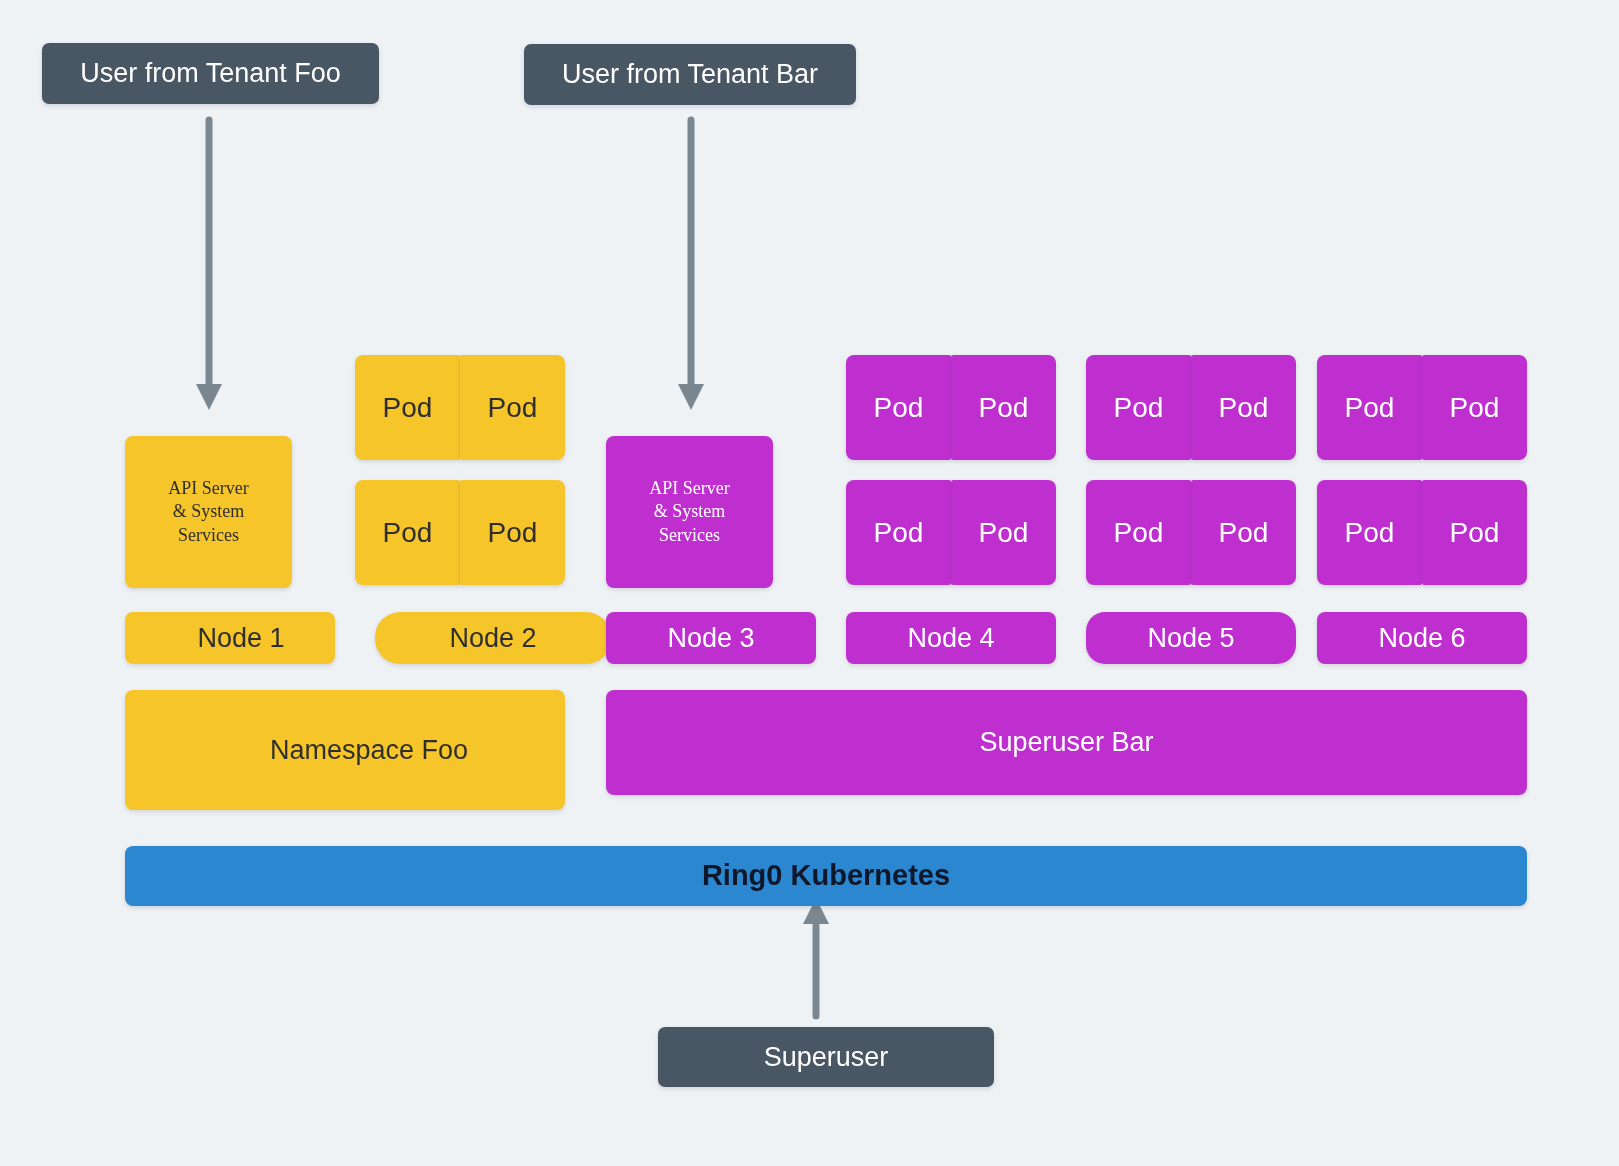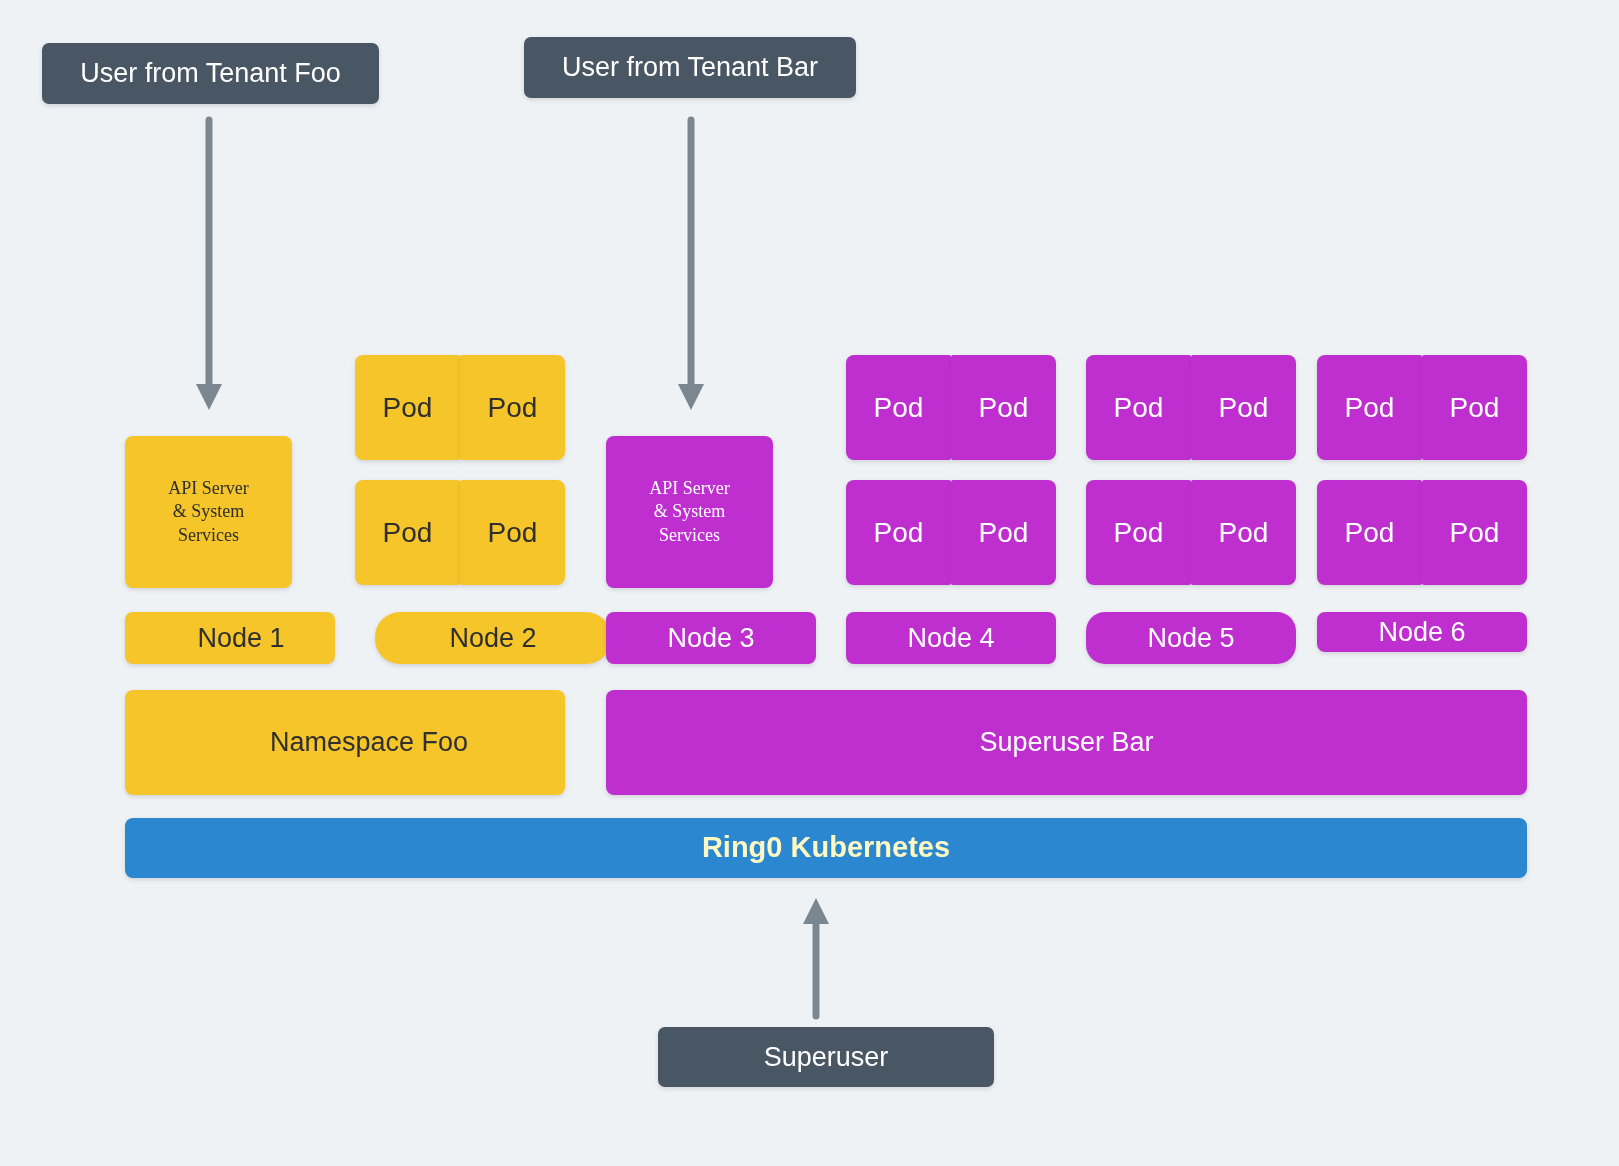--- a/index.html
+++ b/index.html
@@ -50,23 +50,24 @@
 
   
   .bar {
     background: #bf2fd0;
     color: #ffffff;
   }
 
   
   .platform {
     background: #2a87d0;
-    color: #fef9c3;
+    color: #0f172a;
     font-size: 29px;
     font-weight: bold;
+    margin-top: 28px;
   }
 
   .apiserver  { font-size: 18px; font-family: Liberation Serif, serif; }
   .pod        { font-size: 28px; border-radius: 8px; }
   .node       { font-size: 27px; }
   .namespace  { font-size: 27px; }
 
   
   .pod.left  { border-top-right-radius: 2px; border-bottom-right-radius: 2px; }
   .pod.right { border-top-left-radius: 2px;  border-bottom-left-radius: 2px; }
@@ -75,21 +76,21 @@
   .arrow { position: absolute; }
   .arrow svg { display: block; overflow: visible; }
 </style>
 </head>
 <body>
 
 <div id="canvas">
 
   <div class="box actor" style="left:42px; top:43px; width:337px; height:61px;">User from Tenant Foo</div>
 
-  <div class="box actor" style="left:524px; top:37px; width:332px; height:61px;">User from Tenant Bar</div>
+  <div class="box actor" style="left:524px; top:44px; width:332px; height:61px;">User from Tenant Bar</div>
 
   <div class="arrow" style="left:196px; top:118px;">
     <svg width="26" height="296" viewBox="0 0 26 296">
       <line x1="13" y1="2" x2="13" y2="272" stroke="#7a8791" stroke-width="7" stroke-linecap="round"></line>
       <polygon points="13,292 0,266 26,266" fill="#7a8791"></polygon>
     </svg>
   </div>
 
   <div class="arrow" style="left:678px; top:118px;">
     <svg width="26" height="296" viewBox="0 0 26 296">
@@ -111,21 +112,21 @@
 
   <div class="box foo pod left" style="left:355px; top:355px; width:105px; height:105px;">Pod</div>
   <div class="box foo pod right" style="left:460px; top:355px; width:105px; height:105px;">Pod</div>
 
   <div class="box foo pod left" style="left:355px; top:480px; width:105px; height:105px;">Pod</div>
   <div class="box foo pod right" style="left:460px; top:480px; width:105px; height:105px;">Pod</div>
 
   <div class="box foo node" style="left:125px; top:612px; width:210px; height:52px;padding-left:22px;">Node 1</div>
   <div class="box foo node" style="left:375px; top:612px; width:236px; height:52px;border-radius:25px;">Node 2</div>
 
-  <div class="box foo namespace" style="left:125px; top:690px; width:440px; height:105px;padding-left:48px;">Namespace Foo</div>
+  <div class="box foo namespace" style="left:125px; top:690px; width:440px; height:120px;padding-left:48px;">Namespace Foo</div>
 
   <div class="box bar apiserver" style="left:606px; top:436px; width:167px; height:152px;">API Server
 &amp; System
 Services</div>
 
   <div class="box bar pod left" style="left:846px; top:355px; width:105px; height:105px;">Pod</div>
   <div class="box bar pod right" style="left:951px; top:355px; width:105px; height:105px;">Pod</div>
   <div class="box bar pod left" style="left:846px; top:480px; width:105px; height:105px;">Pod</div>
   <div class="box bar pod right" style="left:951px; top:480px; width:105px; height:105px;">Pod</div>
 
@@ -135,21 +136,21 @@
   <div class="box bar pod right" style="left:1191px; top:480px; width:105px; height:105px;">Pod</div>
 
   <div class="box bar pod left" style="left:1317px; top:355px; width:105px; height:105px;">Pod</div>
   <div class="box bar pod right" style="left:1422px; top:355px; width:105px; height:105px;">Pod</div>
   <div class="box bar pod left" style="left:1317px; top:480px; width:105px; height:105px;">Pod</div>
   <div class="box bar pod right" style="left:1422px; top:480px; width:105px; height:105px;">Pod</div>
 
   <div class="box bar node" style="left:606px;  top:612px; width:210px; height:52px;">Node 3</div>
   <div class="box bar node" style="left:846px;  top:612px; width:210px; height:52px;">Node 4</div>
   <div class="box bar node" style="left:1086px; top:612px; width:210px; height:52px;border-radius:19px;">Node 5</div>
-  <div class="box bar node" style="left:1317px; top:612px; width:210px; height:40px;">Node 6</div>
+  <div class="box bar node" style="left:1317px; top:612px; width:210px; height:52px;">Node 6</div>
 
   <div class="box bar namespace" style="left:606px; top:690px; width:921px; height:105px;">Superuser Bar</div>
 
   <div class="box platform" style="left:125px; top:818px; width:1402px; height:60px;">Ring0 Kubernetes</div>
 
   <div class="box actor" style="left:658px; top:1027px; width:336px; height:60px;">Superuser</div>
 
 </div>
 
 </body></html>

